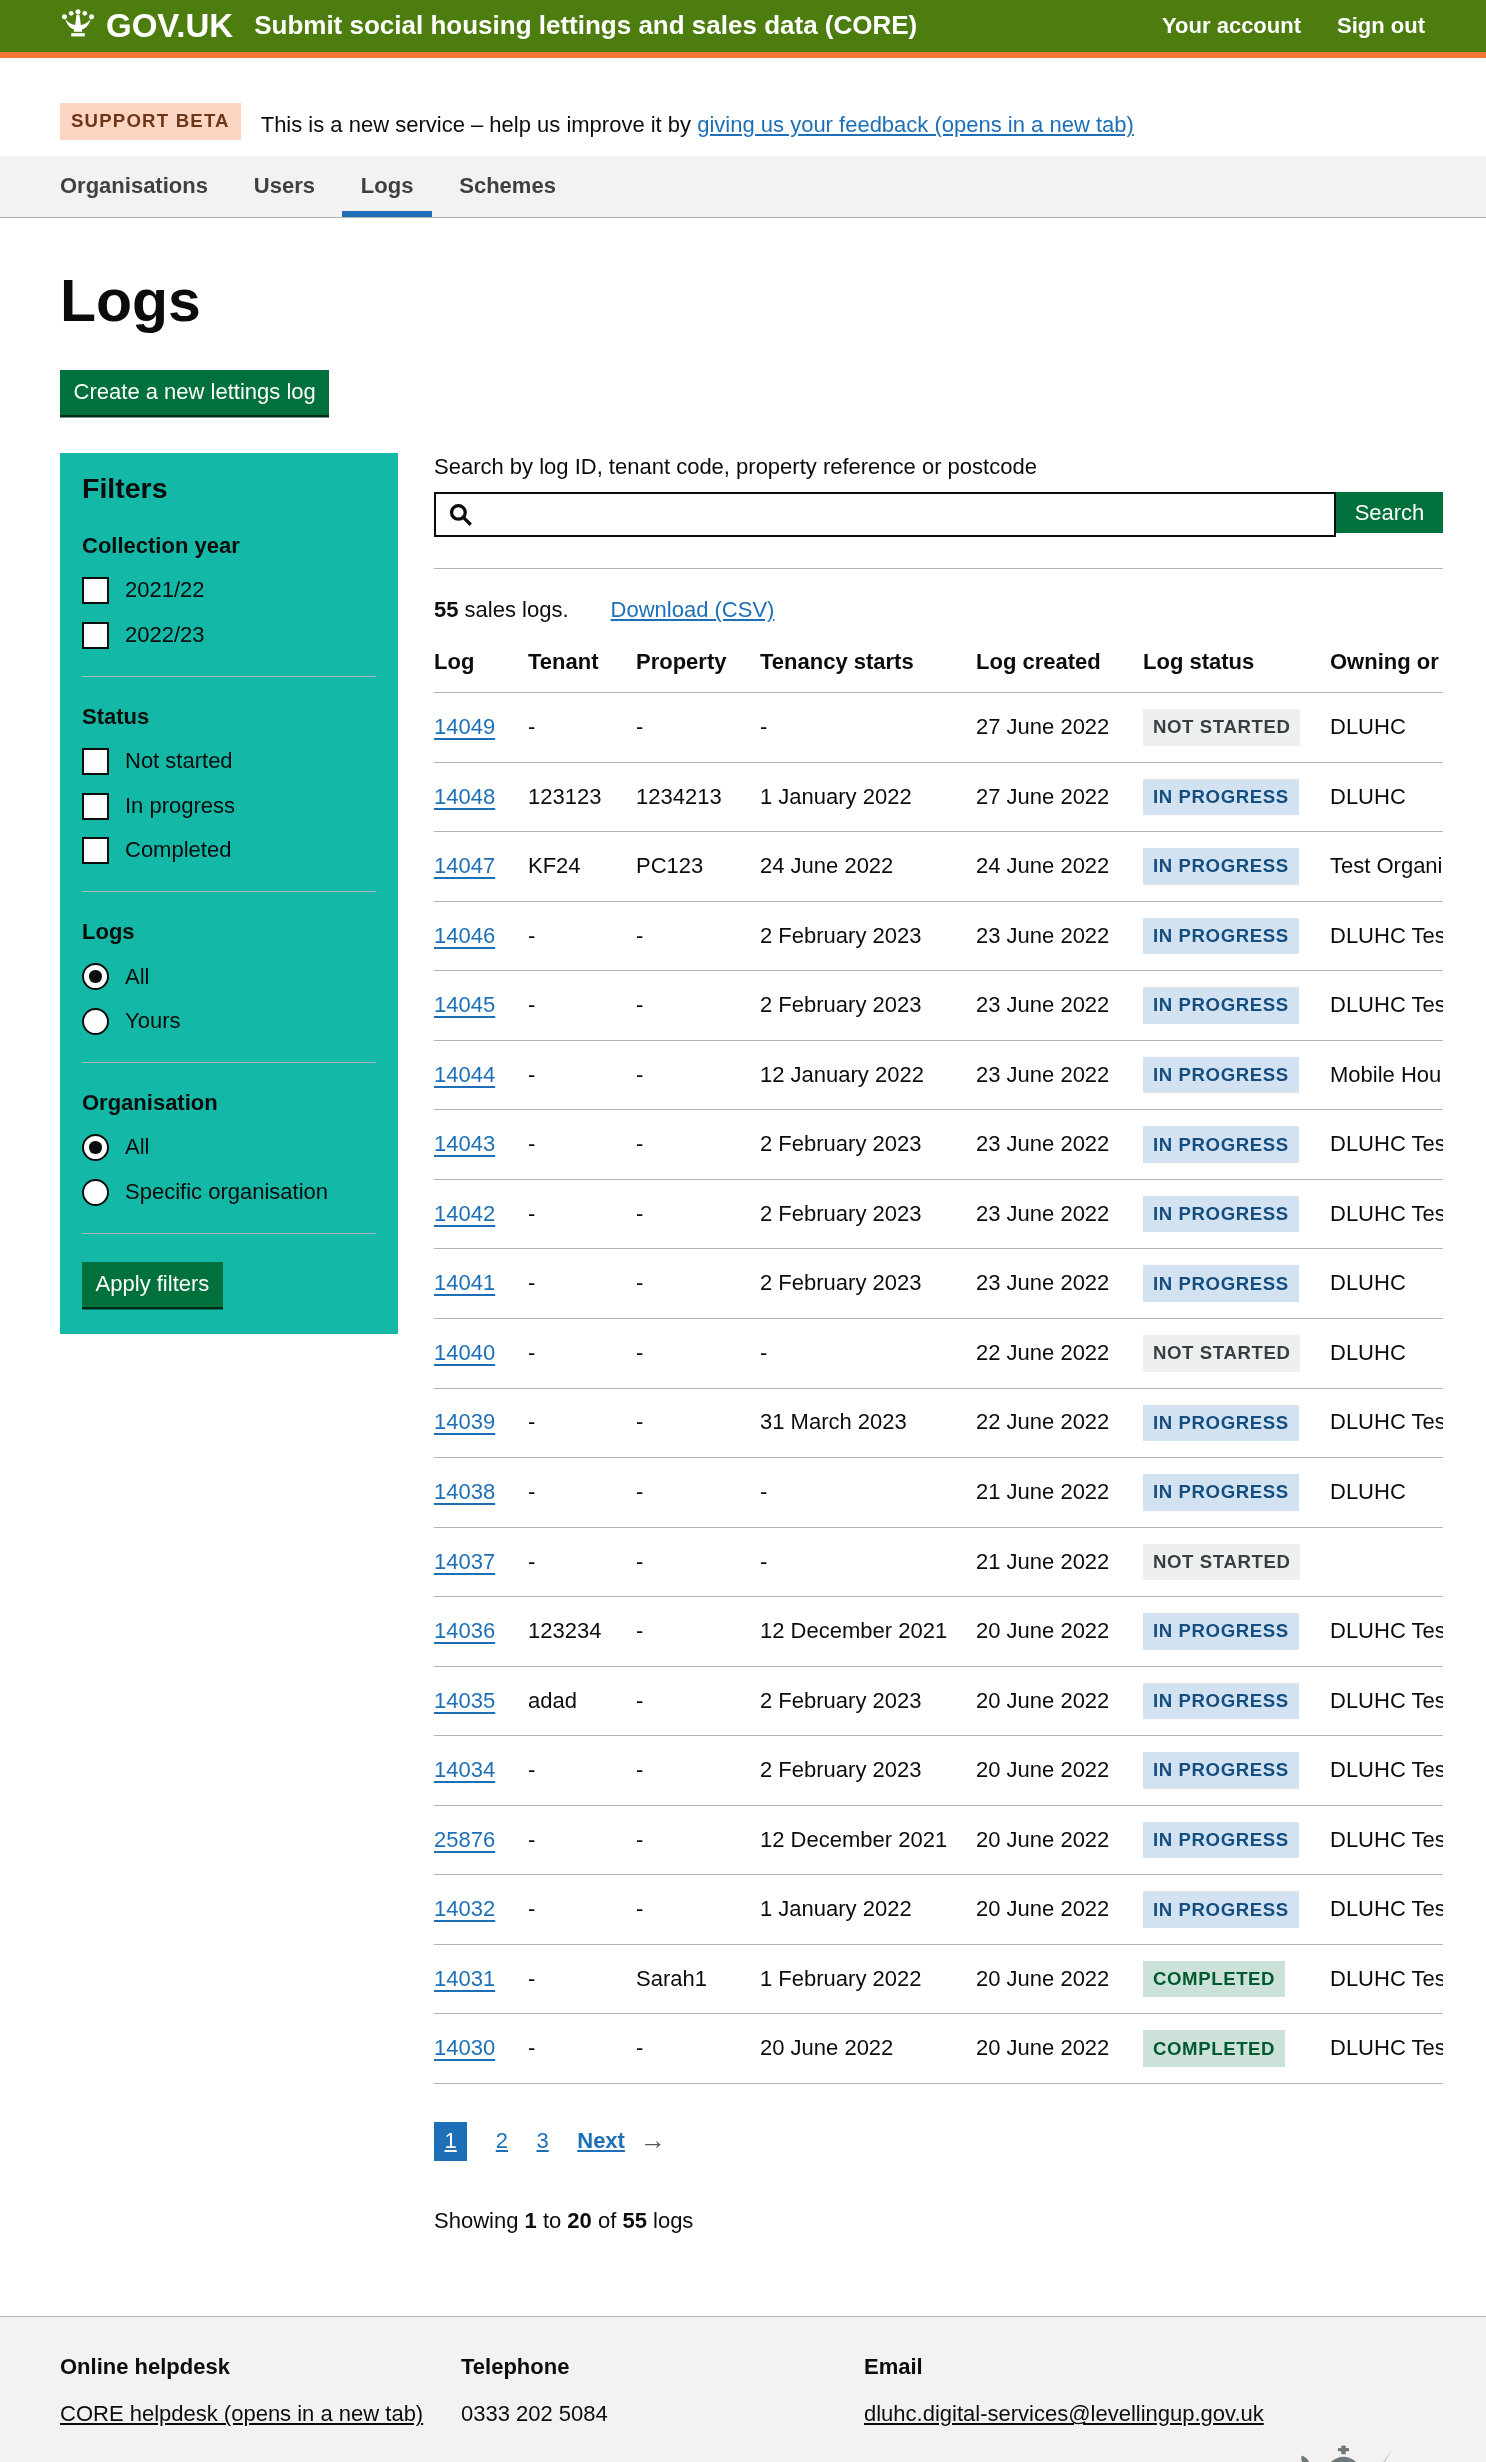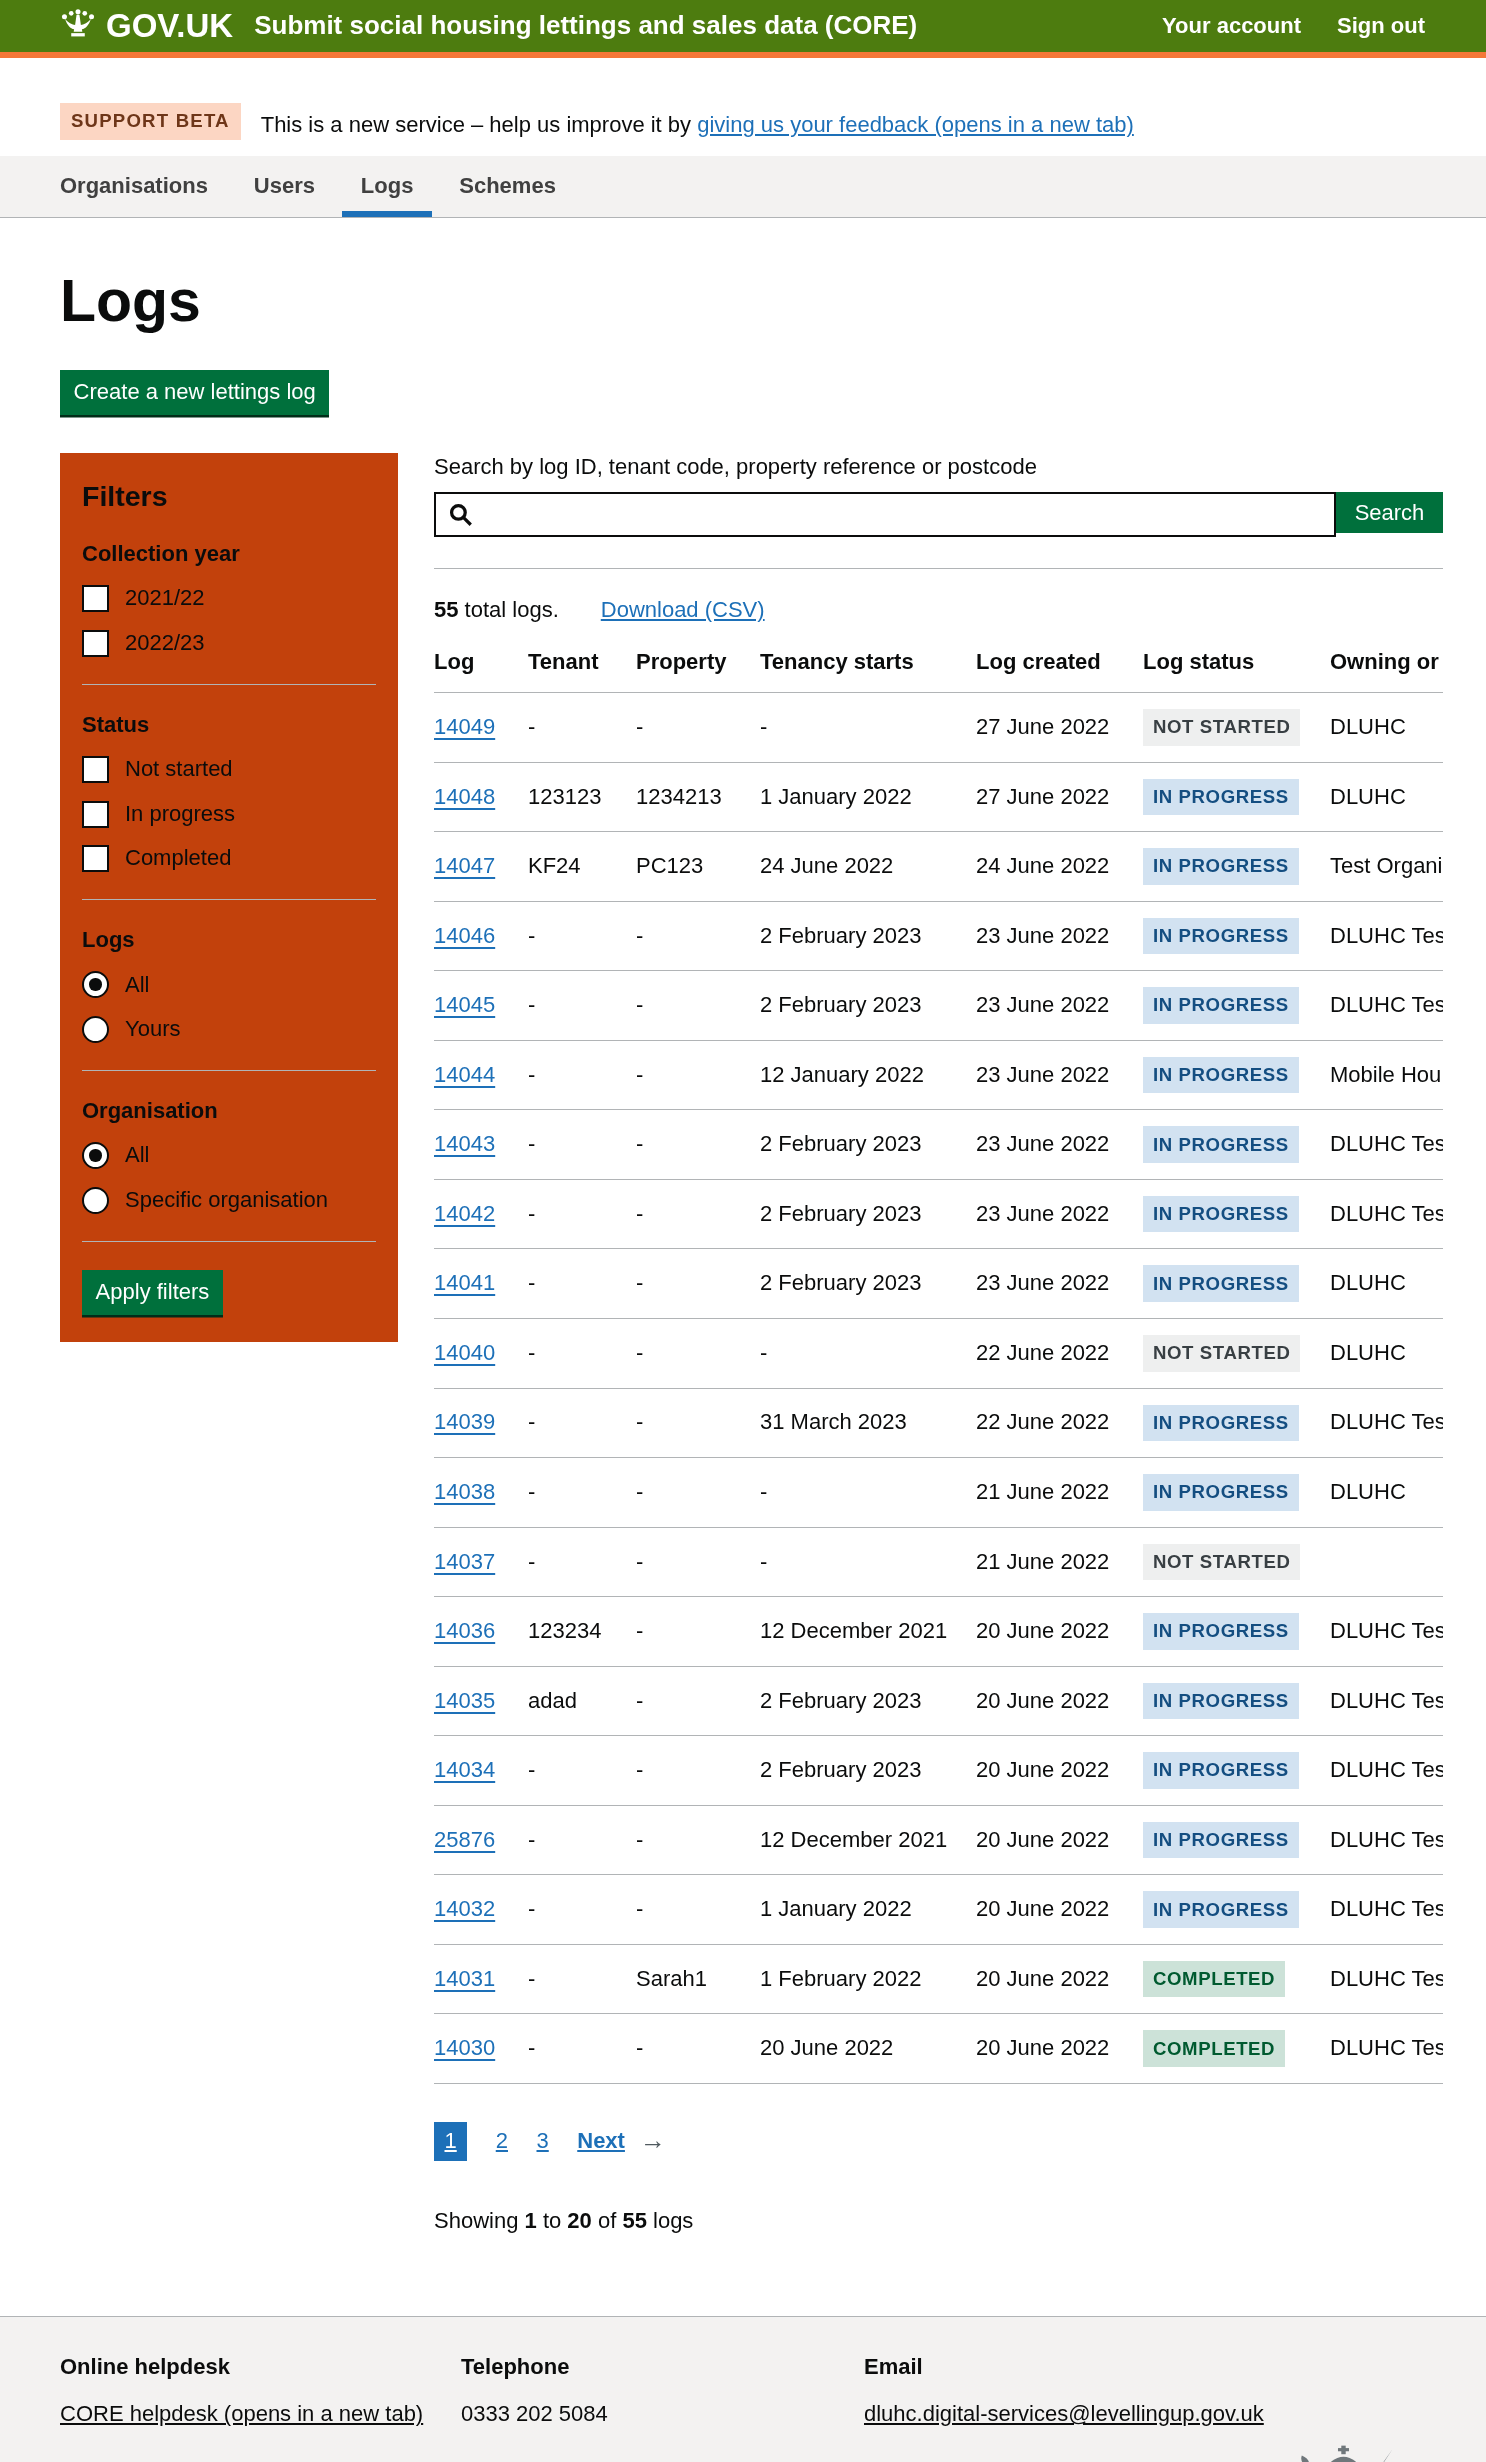--- a/index.html
+++ b/index.html
@@ -58,22 +58,22 @@
     display:inline-block; background:#00703c; color:#fff; border:none;
     font-size:22px; font-family:inherit; padding: 9.3px 13.6px;
     box-shadow: 0 2.5px 0 #002d18; cursor:pointer;
   }
   .create-btn { margin-bottom: 38px; }
 
   .layout { display:flex; align-items:flex-start; }
 
   
   .filters {
-    width: 338px; min-width:338px; background:#c2410c;
-    padding: 20px 22px 27px 22px; margin-right: 36px;
+    width: 338px; min-width:338px; background:#14b8a6;
+    padding: 12px 22px 27px 22px; margin-right: 36px;
   }
   .filters h2 { font-size:28.5px; font-weight:700; margin: 5px 0 25px 0; }
   .fgroup h3 { font-size:22px; font-weight:700; margin: 0 0 16px 0; }
   .opt { display:flex; align-items:center; margin-bottom: 16px; font-size:22px; cursor:pointer; }
   .opt:last-child { margin-bottom: 5px; }
   .box {
     width:27px; height:27px; min-width:27px; background:#fff;
     border: 2.5px solid #0b0c0c; margin-right: 16px;
   }
   .radio { border-radius:50%; }
@@ -269,21 +269,21 @@
             </svg>
           </span>
           <input class="search-input" type="text" value="" style="">
         </div>
         <button class="search-btn">Search</button>
       </div>
 
       <hr class="results-divider">
 
       <div class="results-line">
-        <span class="total-text"><b>55</b><span> total logs.</span></span>
+        <span class="total-text"><b>55</b><span> sales logs.</span></span>
         <a class="dl-link" style="text-decoration:underline;">Download (CSV)</a>
       </div>
 
       <div class="table-wrap">
         <table class="logs">
           <colgroup>
             <col class="c-log">
               <col class="c-tenant">
               <col class="c-prop">
               <col class="c-ts">

